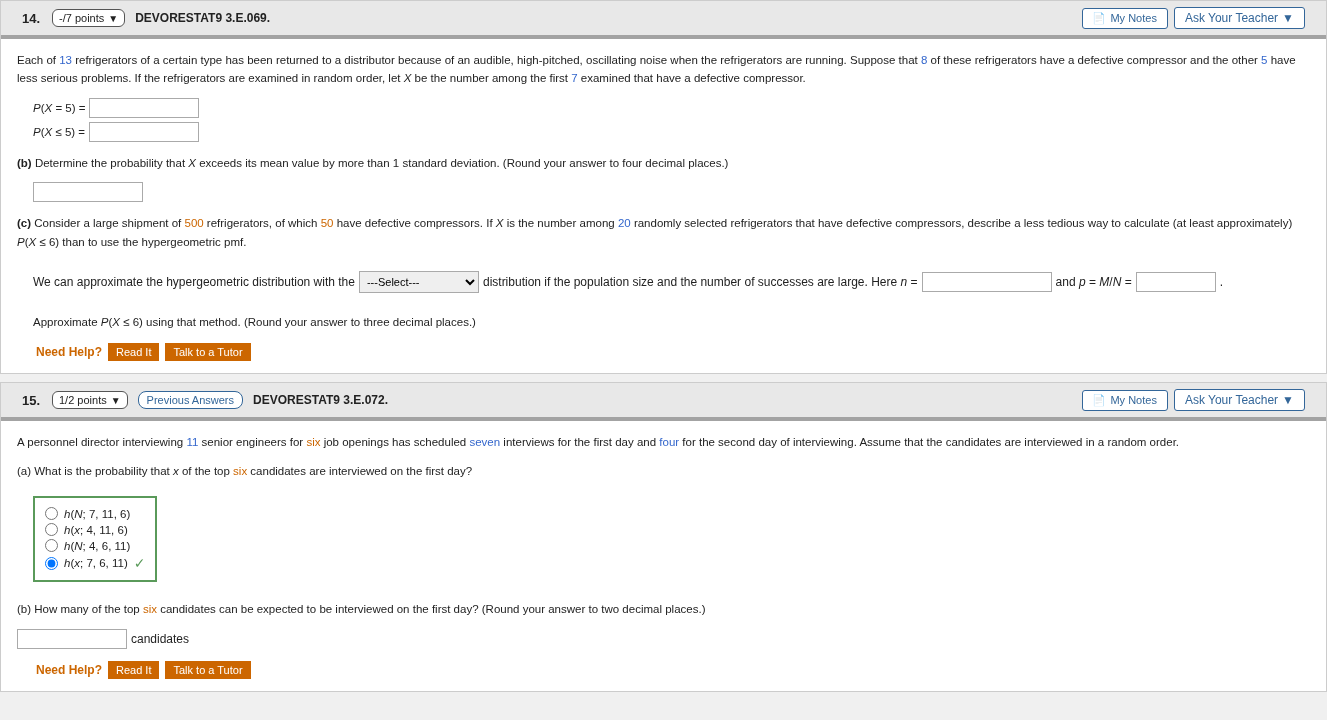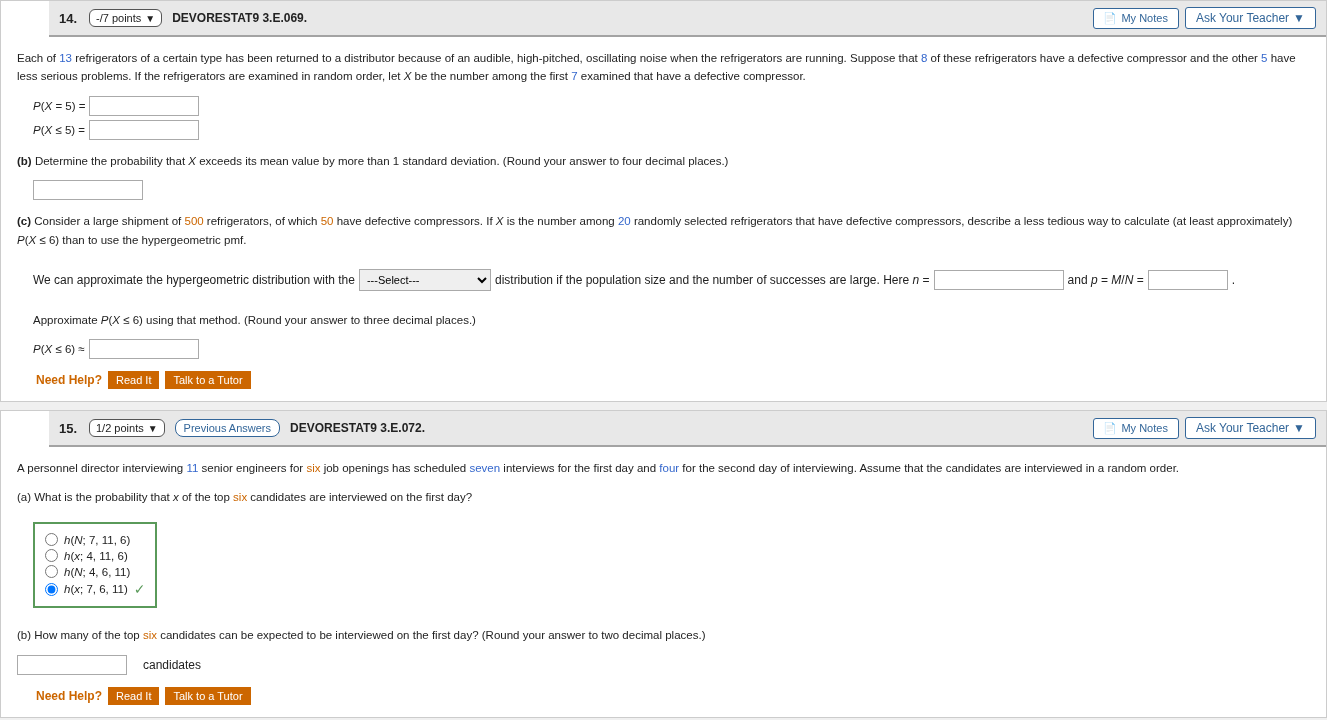--- a/index.html
+++ b/index.html
@@ -7,25 +7,24 @@
     
     .question-block {
       background: #fff;
       margin-bottom: 8px;
       border: 1px solid #ccc;
     }
     
     .question-header {
       display: flex;
       align-items: center;
-      padding: 6px 10px;
+      padding: 6px 21px;
       background: #e8e8e8;
-      border-bottom: 2px solid #a3a3a3;
+      border-bottom: 4px solid #a3a3a3;
       min-height: 36px;
-      margin-left: 48px;
     }
     
     .question-number {
       font-weight: bold;
       font-size: 13px;
       margin-right: 10px;
       min-width: 20px;
     }
     
     .points-badge {
@@ -144,21 +143,21 @@
       width: 130px;
       font-size: 11px;
       padding: 1px 3px;
     }
     
     .select-dist {
       border: 1px solid #aaa;
       font-size: 11px;
       height: 22px;
       padding: 1px 3px;
-      width: 132px;
+      width: 120px;
     }
     
     .appendix-note {
       font-size: 11.5px;
       margin-top: 8px;
       margin-bottom: 8px;
     }
     
     .need-help-row {
       display: flex;
@@ -236,21 +235,21 @@
       margin: 4px 0 4px 0;
       display: flex;
       align-items: center;
       gap: 4px;
       font-size: 11.5px;
     }
     
     .candidates-row {
       display: flex;
       align-items: center;
-      gap: 16px;
+      gap: 4px;
       margin: 4px 0;
     }
   </style>
 </head>
 <body>
 
 <div class="question-block">
   <div class="question-header">
     <span class="question-number">14.</span>
     <div class="points-badge">
@@ -309,24 +308,20 @@
           </select>
           <span>distribution if the population size and the number of successes are large. Here <em>n</em> =</span>
           <input type="text" class="text-input-medium" style="">
           <span>and <em>p</em> = <em>M</em>/<em>N</em> =</span>
           <input type="text" class="text-input-small" style="">
           <span>.</span>
         </div>
         <div class="question-text" style="margin-top:6px;">
           Approximate <em>P</em>(<em>X</em> ≤ 6) using that method. (Round your answer to three decimal places.)
         </div>
-        <div class="answer-row">
-          <span><em>P</em>(<em>X</em> ≤ 6) ≈</span>
-          <input type="text" class="text-input" style="">
-        </div>
       </div>
     </div>
 
 
     <div class="need-help-row">
       <span class="need-help-label">Need Help?</span>
       <button class="read-it-btn">Read It</button>
       <button class="talk-tutor-btn">Talk to a Tutor</button>
     </div>
   </div>

